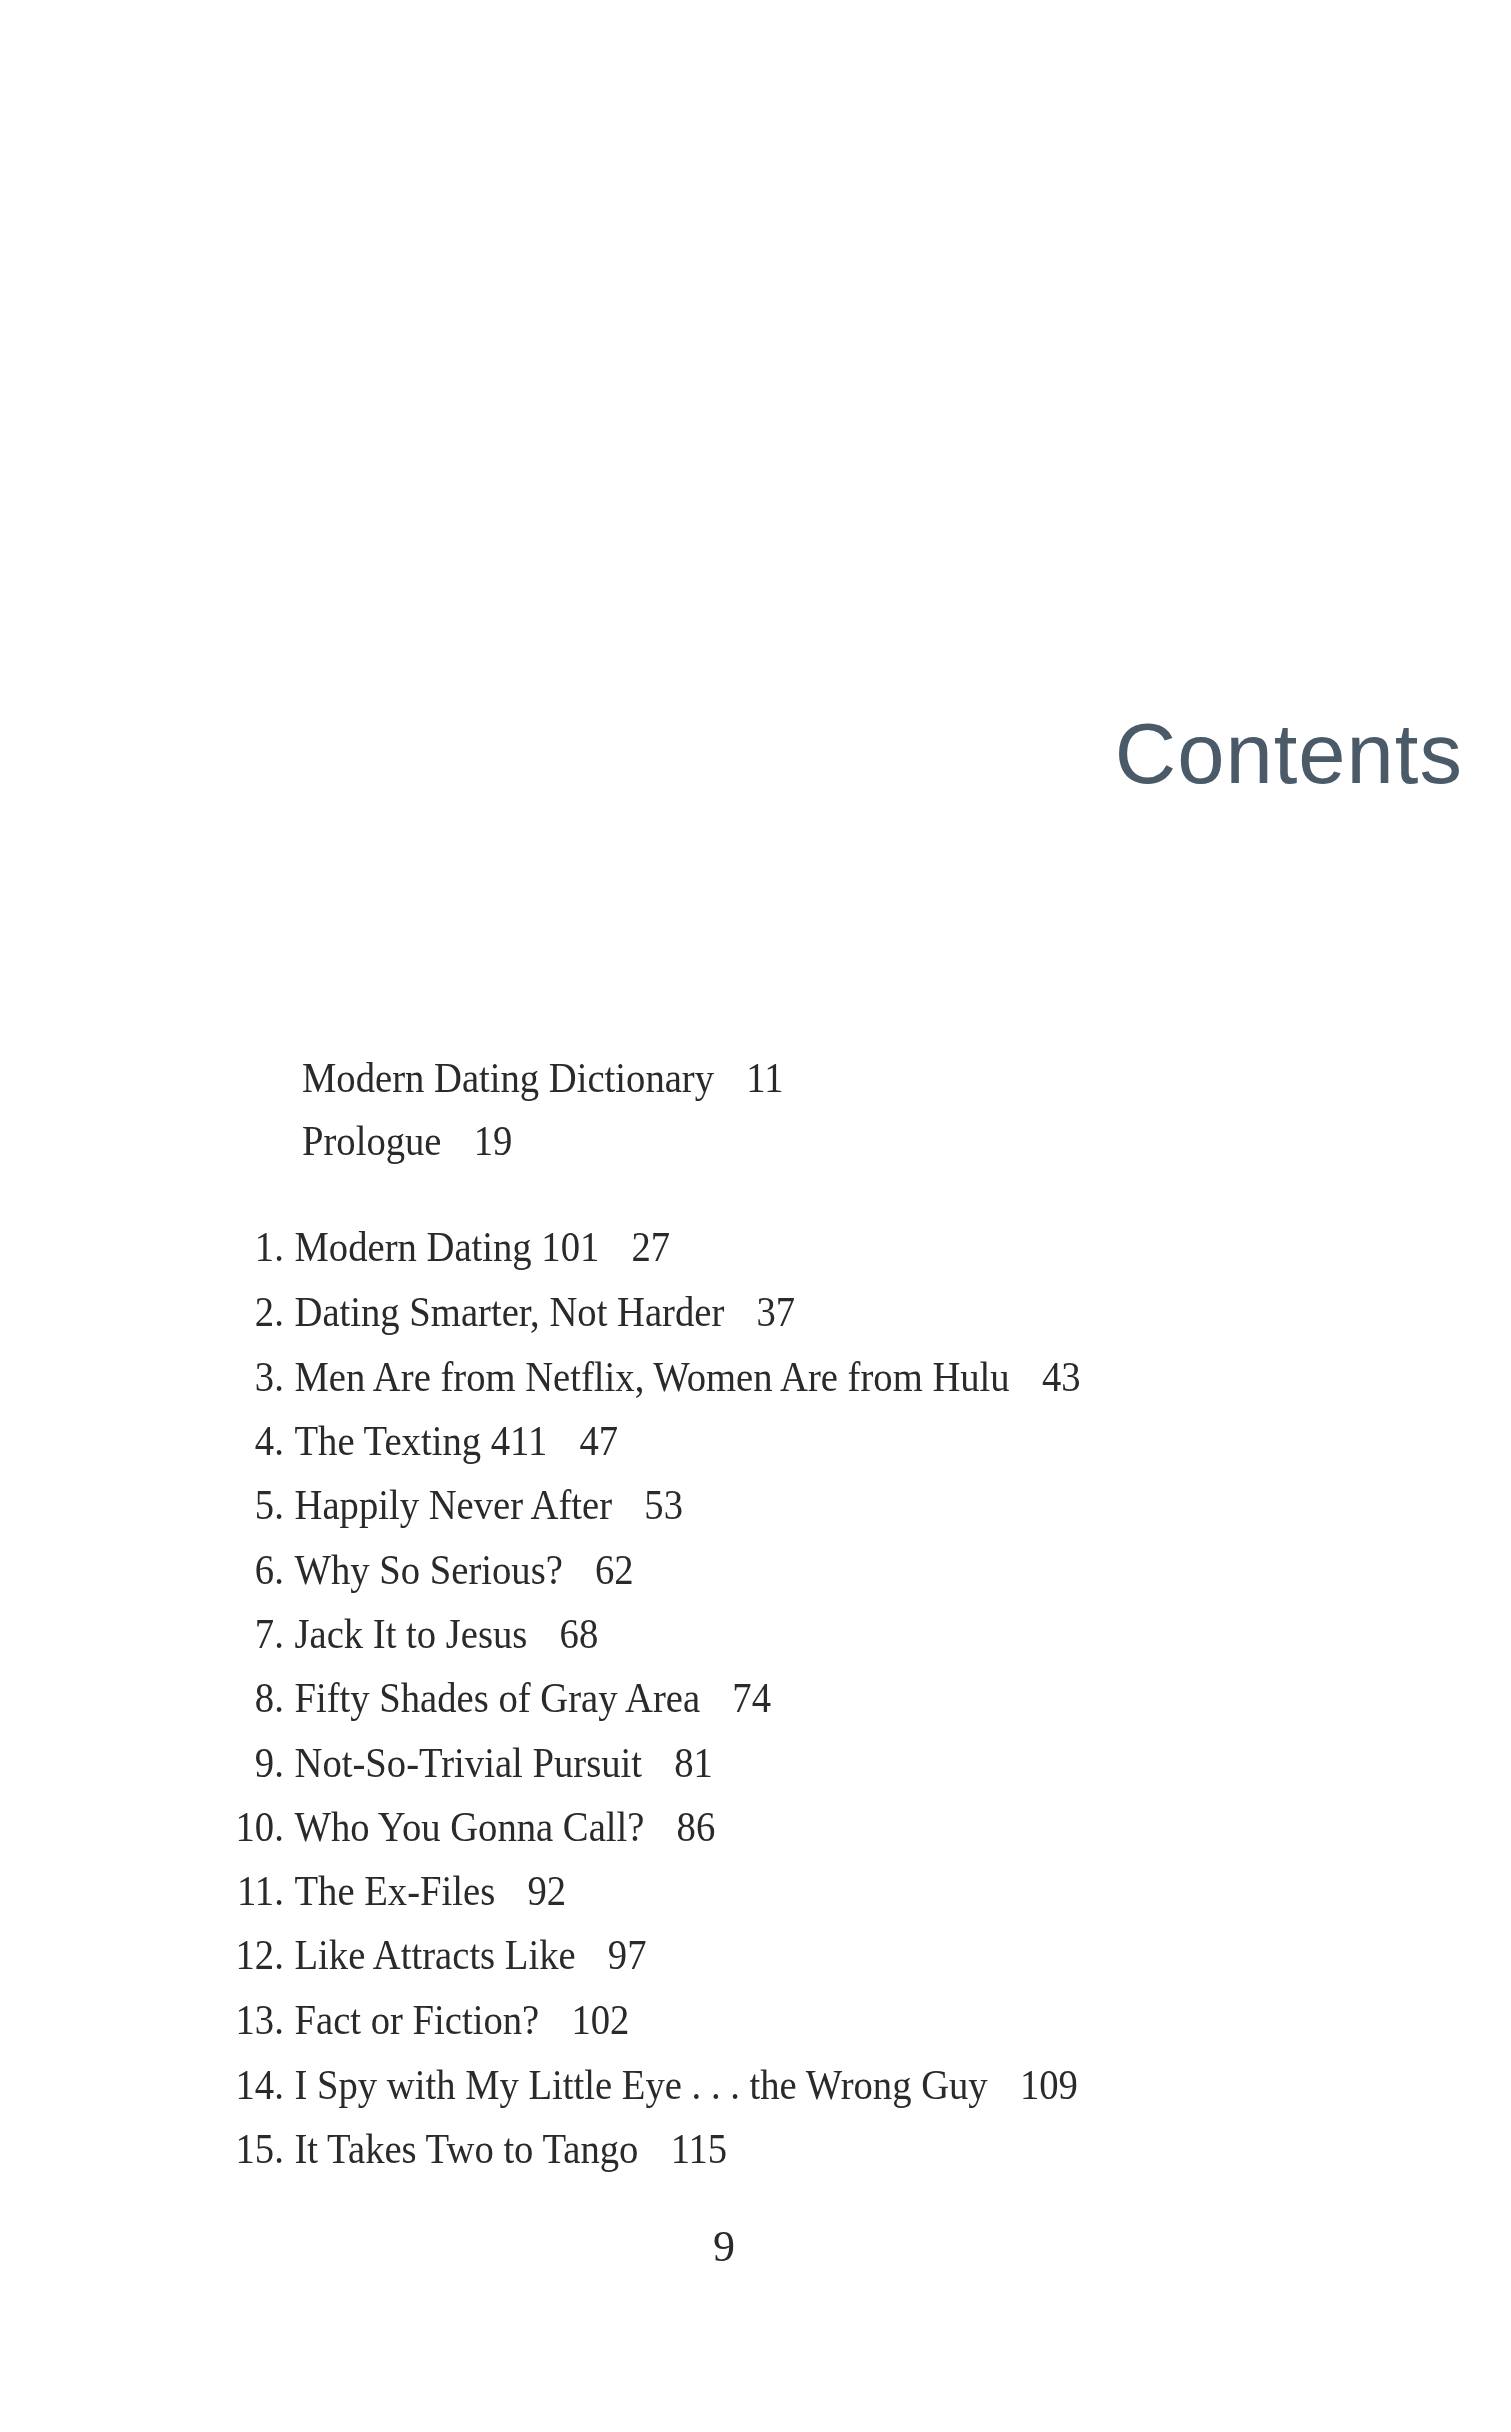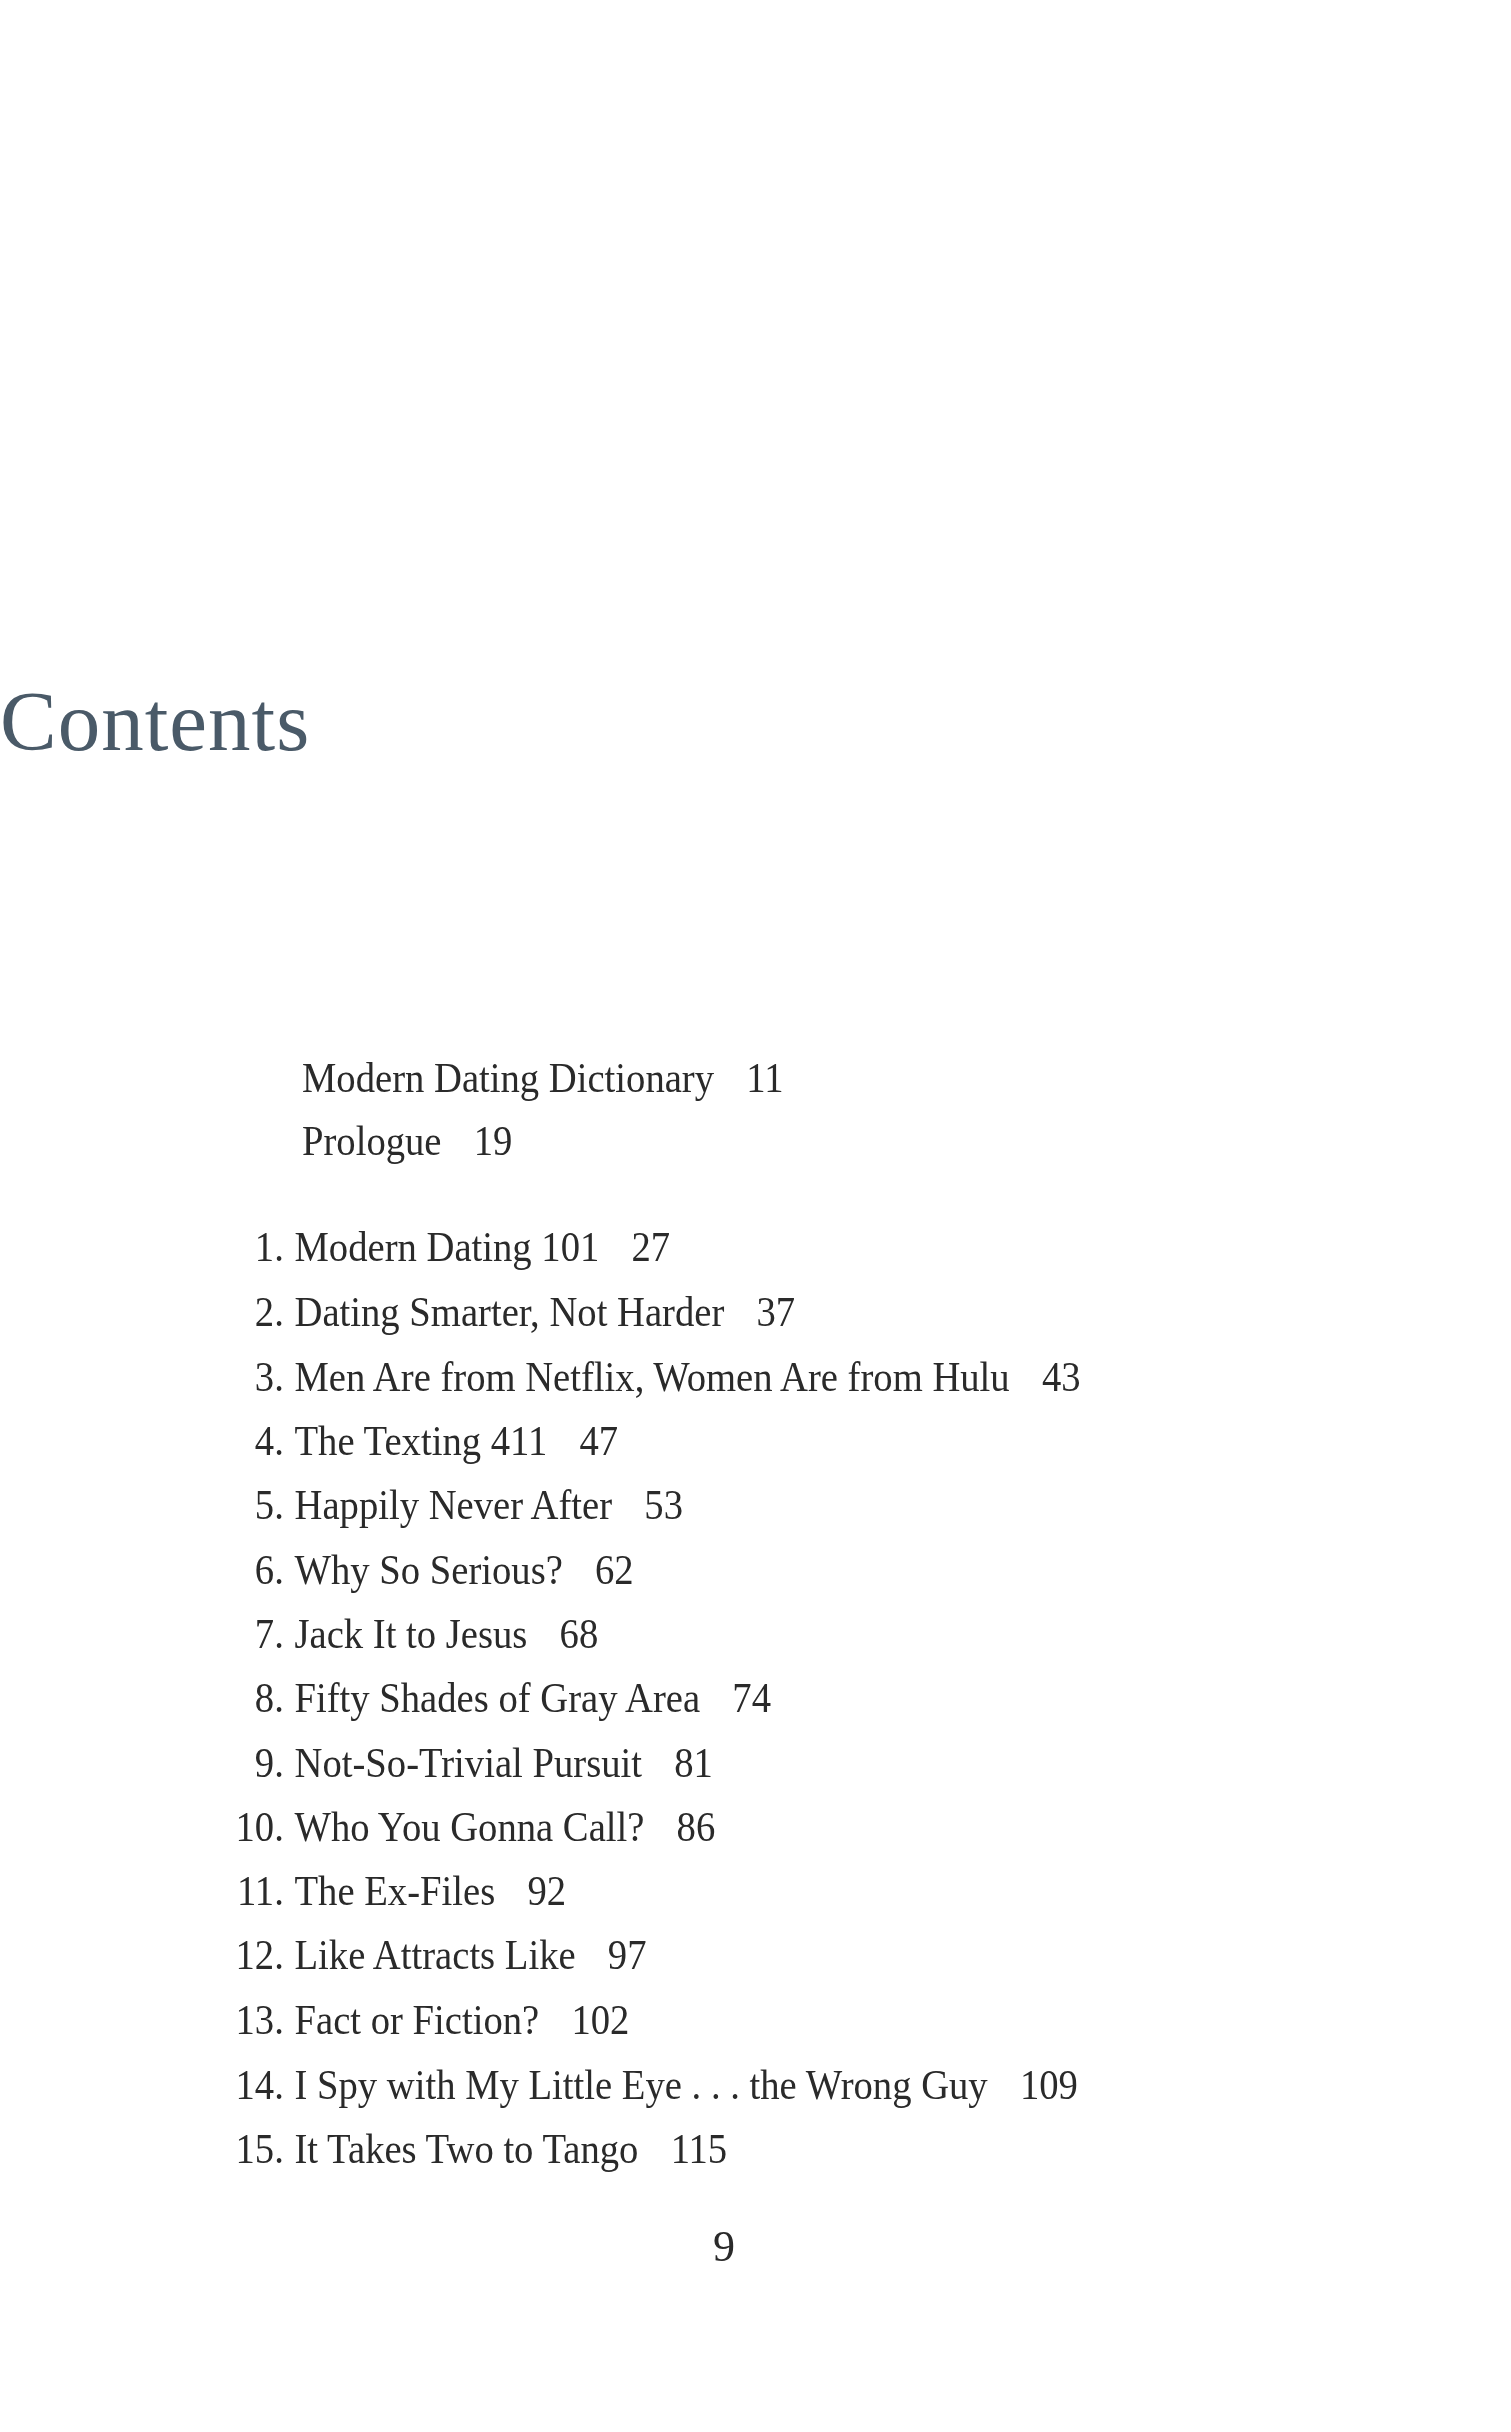--- a/index.html
+++ b/index.html
@@ -7,23 +7,23 @@
       width: 1511px; height: 2432px;
       background: #ffffff;
       position: relative;
       overflow: hidden;
       font-family: "Liberation Serif", serif;
       color: #2a2a2a;
     }
     .title {
       position: absolute;
       left: 0; width: 1463px;
-      top: 679px;
-      text-align: left;
-      font-family: Liberation Serif, serif;
+      top: 711px;
+      text-align: right;
+      font-family: Liberation Sans, sans-serif;
       font-size: 85px;
       font-weight: normal;
       color: #4a5a68;
       letter-spacing: 1px;
       line-height: 1;
     }
     .toc { position: absolute; left: 0; top: 0; width: 100%; }
     .row {
       position: absolute;
       height: 58px;

